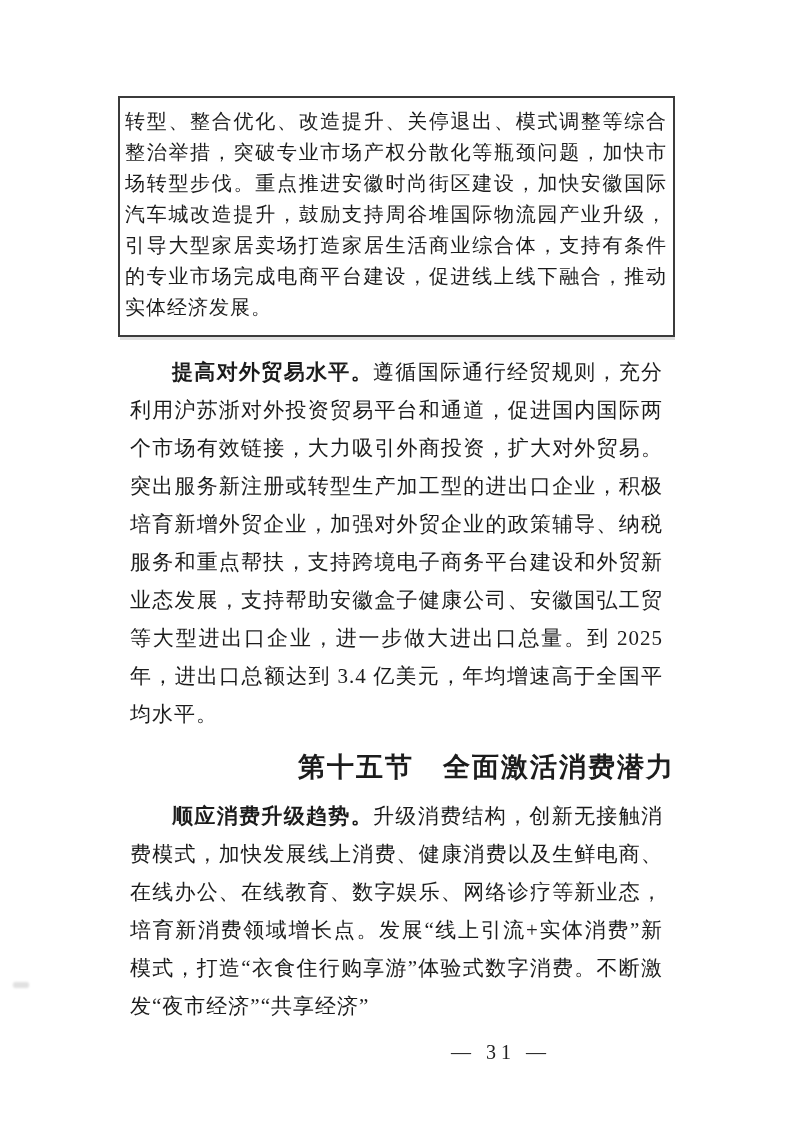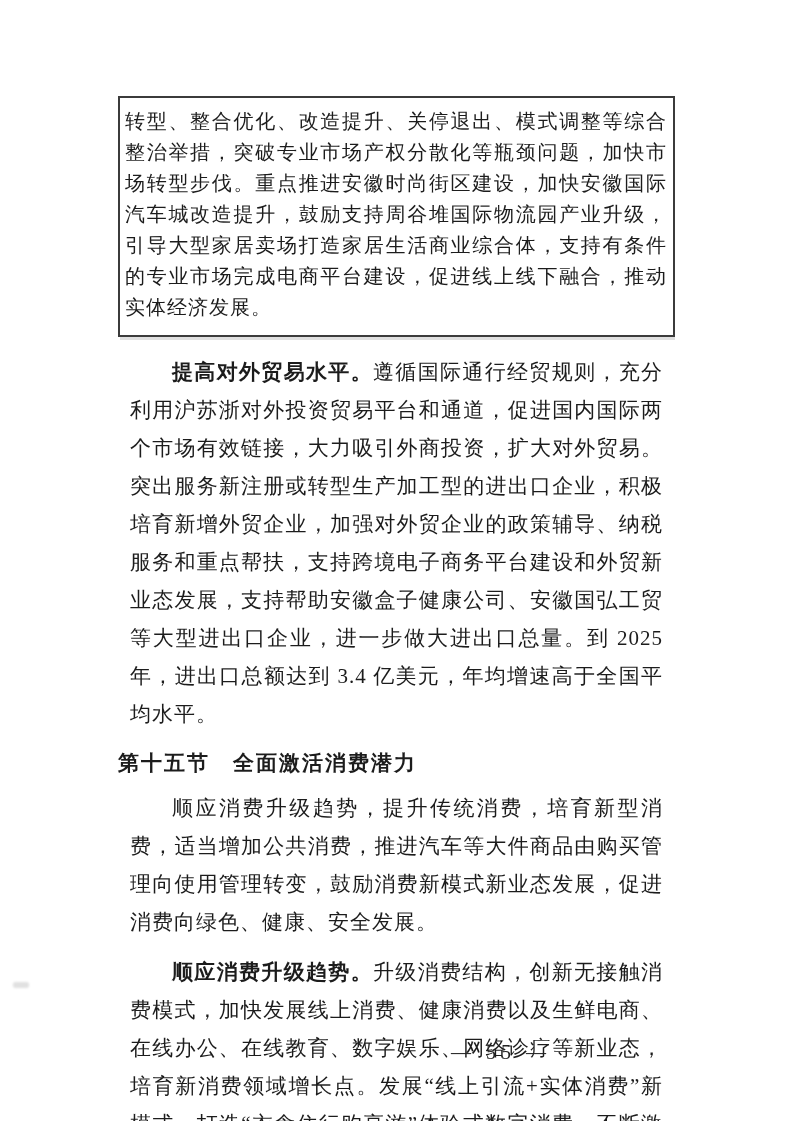--- a/index.html
+++ b/index.html
@@ -44,23 +44,23 @@
     text-align: justify;
   }
   .body-para.indent {
     text-indent: 2em;
   }
   .lead {
     font-weight: bold;
   }
   .section-heading {
     margin: 16px 0 12px 0;
-    font-size: 21px;
+    font-size: 27px;
     font-weight: bold;
-    text-align: left;
+    text-align: right;
     letter-spacing: 2px;
   }
   .page-number {
     position: absolute;
     right: 124px;
     bottom: 57px;
     font-size: 20px;
     letter-spacing: 5px;
     color: #222;
     white-space: nowrap;
@@ -85,23 +85,22 @@
   <div class="content">
 
     <div class="boxed-paragraph">
       <p>转型、整合优化、改造提升、关停退出、模式调整等综合整治举措，突破专业市场产权分散化等瓶颈问题，加快市场转型步伐。重点推进安徽时尚街区建设，加快安徽国际汽车城改造提升，鼓励支持周谷堆国际物流园产业升级，引导大型家居卖场打造家居生活商业综合体，支持有条件的专业市场完成电商平台建设，促进线上线下融合，推动实体经济发展。</p>
     </div>
 
     <p class="body-para indent"><span class="lead">提高对外贸易水平。</span><span>遵循国际通行经贸规则，充分利用沪苏浙对外投资贸易平台和通道，促进国内国际两个市场有效链接，大力吸引外商投资，扩大对外贸易。突出服务新注册或转型生产加工型的进出口企业，积极培育新增外贸企业，加强对外贸企业的政策辅导、纳税服务和重点帮扶，支持跨境电子商务平台建设和外贸新业态发展，支持帮助安徽盒子健康公司、安徽国弘工贸等大型进出口企业，进一步做大进出口总量。到 2025 年，进出口总额达到 3.4 亿美元，年均增速高于全国平均水平。</span></p>
 
     <h2 class="section-heading">第十五节　全面激活消费潜力</h2>
 
-    <p class="body-para indent">顺应消费升级趋势，提升传统消费，培育新型消费，适当增加公共消费，推进汽车等大件商品由购买管理向使用管理转变，鼓励消费新模式新业态发展，促进消费向绿色、健康、安全发展。</p>
 
     <p class="body-para indent"><span class="lead">顺应消费升级趋势。</span><span>升级消费结构，创新无接触消费模式，加快发展线上消费、健康消费以及生鲜电商、在线办公、在线教育、数字娱乐、网络诊疗等新业态，培育新消费领域增长点。发展“线上引流+实体消费”新模式，打造“衣食住行购享游”体验式数字消费。不断激发“夜市经济”“共享经济”</span></p>
 
   </div>
 
   <div class="scan-artifact"></div>
 
-  <div class="page-number">— 55 —</div>
+  <div class="page-number">— 31 —</div>
 
 </div>
 
 </body></html>

